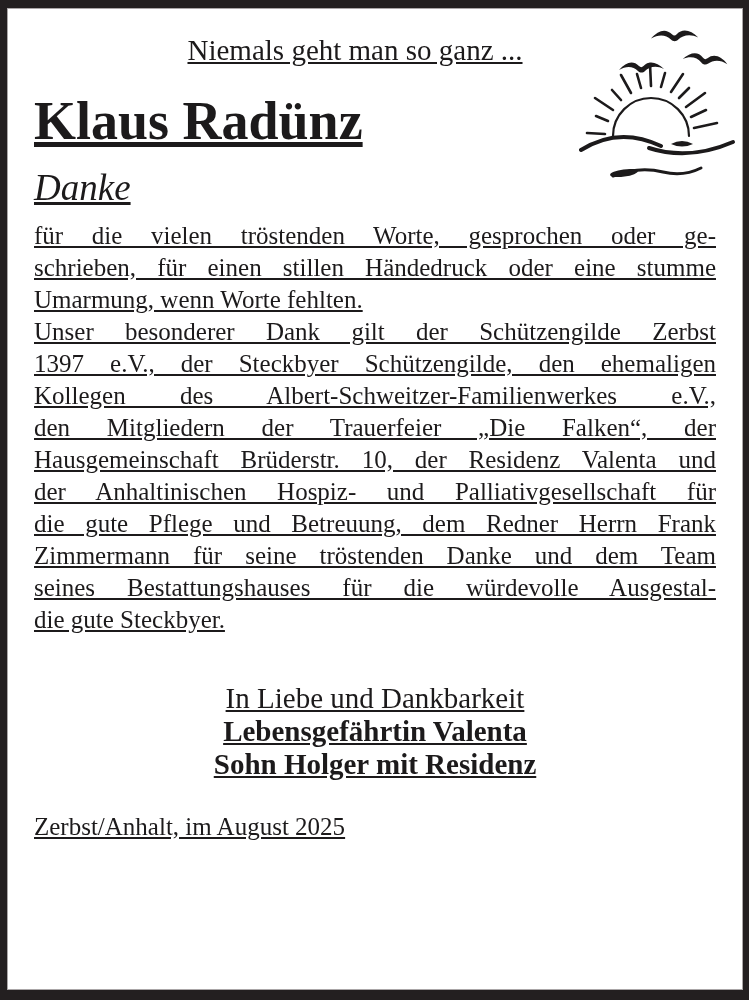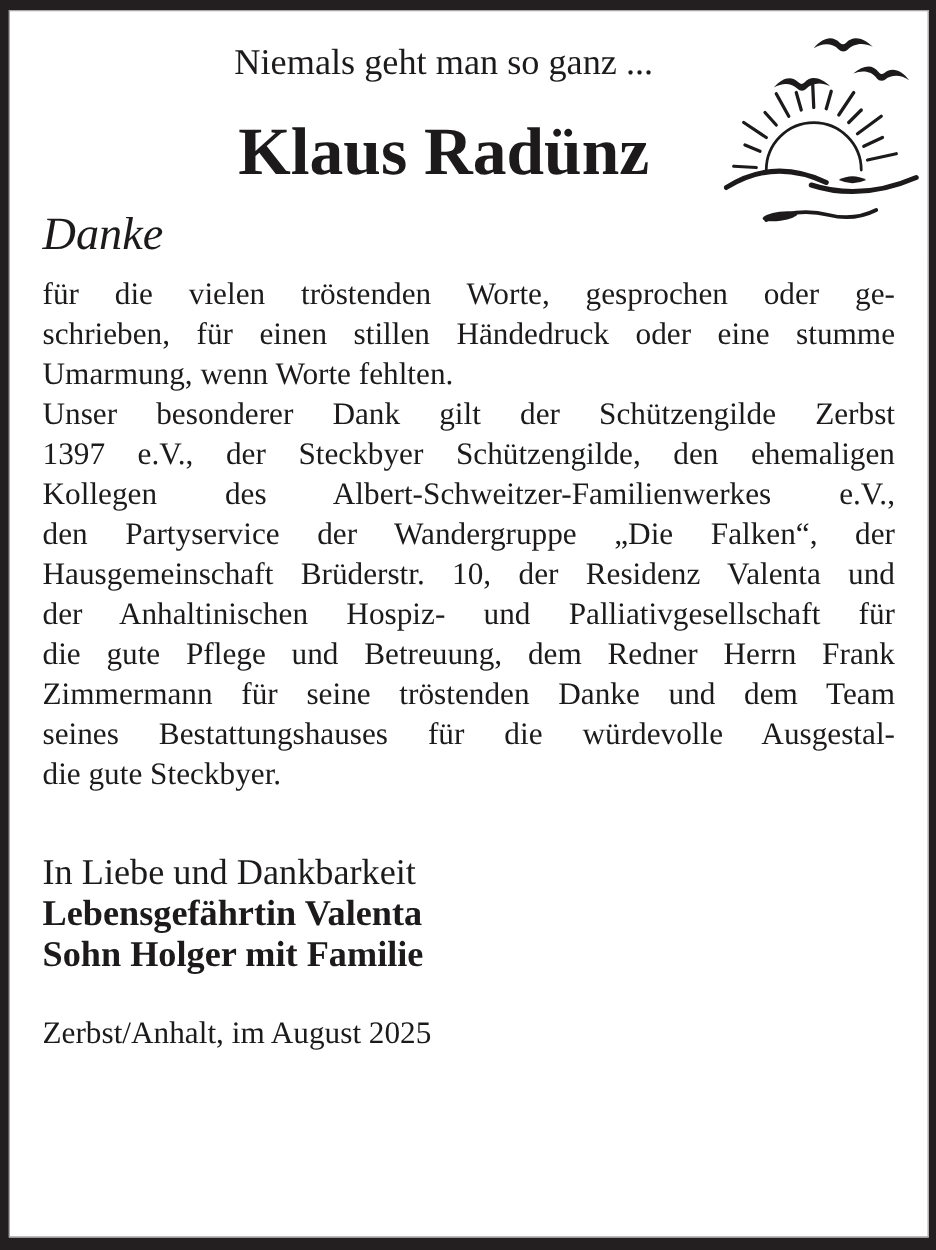--- a/index.html
+++ b/index.html
@@ -21,31 +21,32 @@
     position: relative;
   }
   .inner {
     position: relative;
     width: 100%;
     height: 100%;
     box-sizing: border-box;
     padding: 0 27px;
     box-shadow: inset 0 0 0 1px #aaa6a7;
     overflow: hidden;
+    text-decoration: underline;
   }
   .epigraph {
     margin: 24px 40px 0 0;
     text-align: center;
     font-size: 29px;
     line-height: 36px;
     white-space: nowrap;
   }
   .deceased-name {
     margin: 24px 40px 0 0;
-    text-align: center;
+    text-align: left;
     font-size: 54px;
     line-height: 58px;
     font-weight: bold;
     white-space: nowrap;
   }
   .graphic {
     position: absolute;
     top: 8px;
     right: 2px;
     width: 162px;
@@ -63,20 +64,21 @@
     line-height: 32px;
   }
   .line {
     text-align: justify;
   }
   .line.just {
     text-align-last: justify;
   }
   .closing {
     margin-top: 46px;
+    text-align: center;
     font-size: 29px;
     line-height: 33px;
   }
   .closing .mourner {
     font-weight: bold;
   }
   .place-date {
     margin-top: 28px;
     font-size: 25px;
     line-height: 36px;
@@ -137,32 +139,32 @@
     <div class="body-text">
       <div>
           <div class="line just">für die vielen tröstenden Worte, gesprochen oder ge-</div>
           <div class="line just">schrieben, für einen stillen Händedruck oder eine stumme</div>
           <div class="line">Umarmung, wenn Worte fehlten.</div>
         </div>
       <div>
           <div class="line just">Unser besonderer Dank gilt der Schützengilde Zerbst</div>
           <div class="line just">1397 e.V., der Steckbyer Schützengilde, den ehemaligen</div>
           <div class="line just">Kollegen des Albert-Schweitzer-Familienwerkes e.V.,</div>
-          <div class="line just">den Partyservice der Wandergruppe „Die Falken“, der</div>
+          <div class="line just">den Mitgliedern der Trauerfeier „Die Falken“, der</div>
           <div class="line just">Hausgemeinschaft Brüderstr. 10, der Residenz Valenta und</div>
           <div class="line just">der Anhaltinischen Hospiz- und Palliativgesellschaft für</div>
           <div class="line just">die gute Pflege und Betreuung, dem Redner Herrn Frank</div>
           <div class="line just">Zimmermann für seine tröstenden Danke und dem Team</div>
           <div class="line just">seines Bestattungshauses für die würdevolle Ausgestal-</div>
           <div class="line">die gute Steckbyer.</div>
         </div>
     </div>
 
     <div class="closing">
       <div>In Liebe und Dankbarkeit</div>
       <div class="mourner">Lebensgefährtin Valenta</div>
-      <div class="mourner">Sohn Holger mit Familie</div>
+      <div class="mourner">Sohn Holger mit Residenz</div>
     </div>
 
     <div class="place-date">Zerbst/Anhalt, im August 2025</div>
 
   </div>
 </div>
 
 </body></html>

